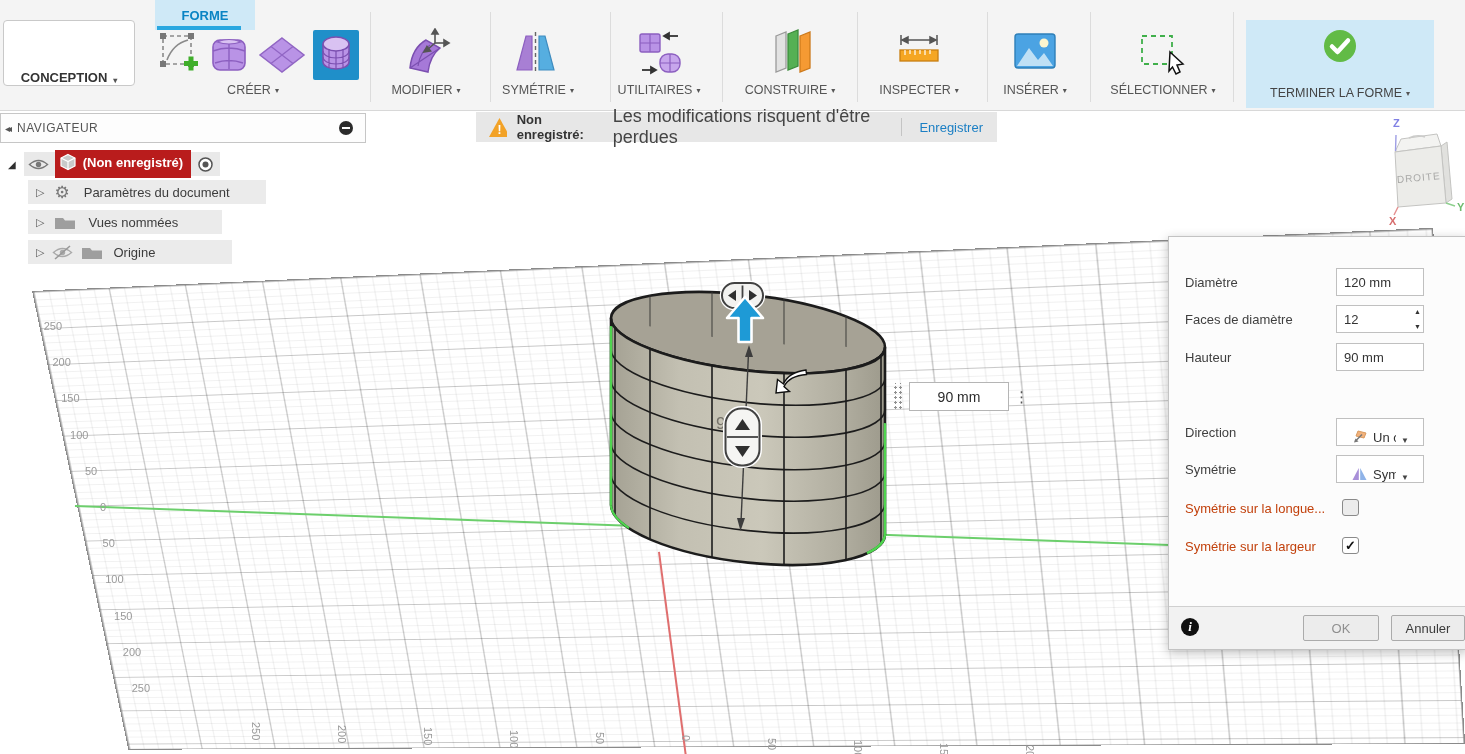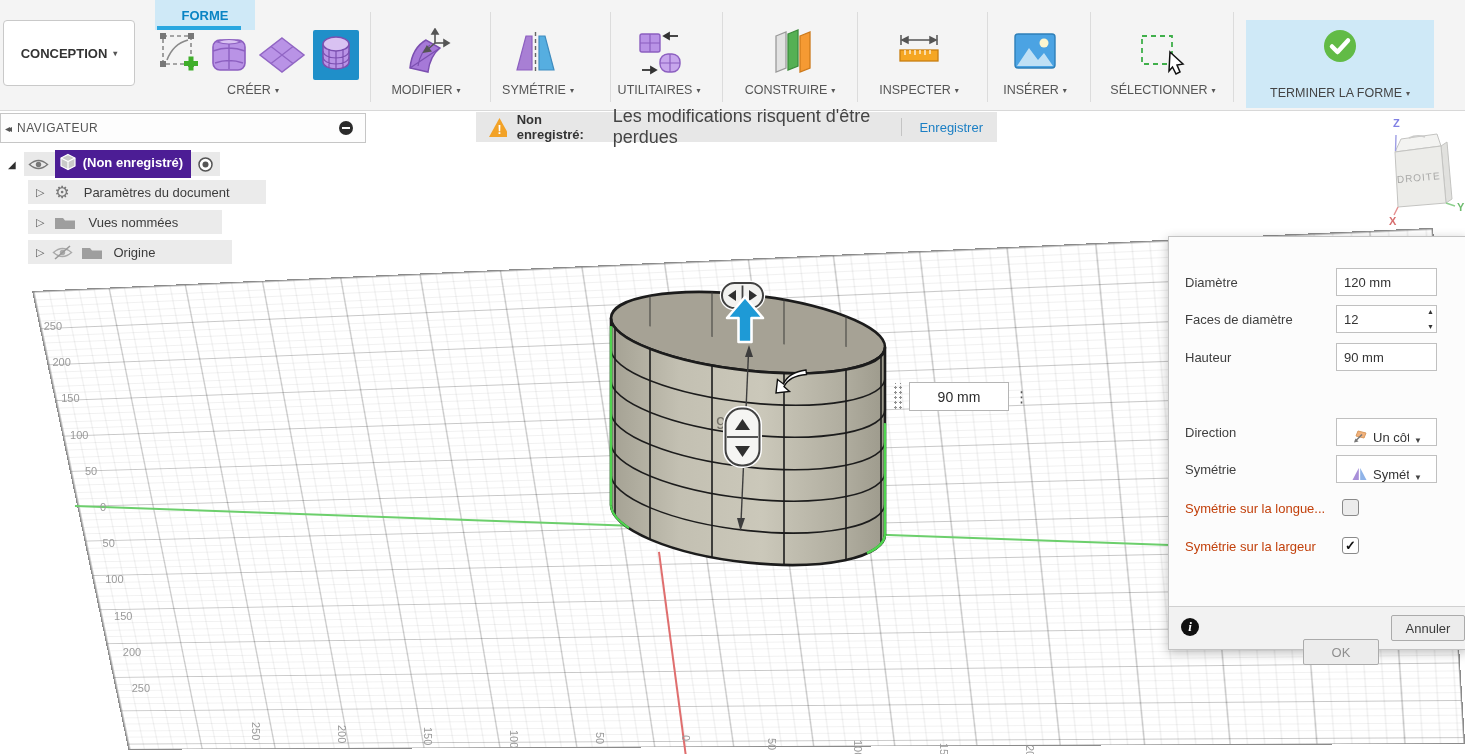--- a/index.html
+++ b/index.html
@@ -1,21 +1,21 @@
 <!DOCTYPE html>
 <html><head>
 <meta charset="utf-8">
 <style>
   html,body{margin:0;padding:0;width:1465px;height:754px;overflow:hidden;background:#fff;
     font-family:"Liberation Sans",sans-serif;-webkit-font-smoothing:antialiased;}
   .abs{position:absolute;}
   
   #ribbon{position:absolute;left:0;top:0;width:1465px;height:110px;background:#f4f4f4;border-bottom:1px solid #d8d8d8;z-index:20;}
   .workspace-btn{position:absolute;left:3px;top:20px;width:130px;height:64px;background:#fff;border:1px solid #c9c9c9;border-radius:4px;
-    display:flex;align-items:center;justify-content:center;gap:6px;font-size:13px;font-weight:bold;color:#333;cursor:pointer;}
+    display:flex;align-items:flex-end;justify-content:center;gap:6px;font-size:13px;font-weight:bold;color:#333;cursor:pointer;}
   .tab{position:absolute;left:155px;top:0;width:100px;height:30px;background:#cfe9f7;display:flex;align-items:center;justify-content:center;
     font-size:13px;font-weight:bold;color:#0a84c4;cursor:pointer;}
   .tab .tab-underline{position:absolute;left:2px;right:14px;bottom:0;height:4px;background:#2aa7e0;}
   .sep{position:absolute;top:12px;height:90px;width:1px;background:#dcdcdc;}
   .grp-label{position:absolute;top:82px;transform:translateX(-50%);display:flex;align-items:center;gap:4px;
     font-size:12.5px;color:#555;background:none;border:none;cursor:pointer;white-space:nowrap;font-family:inherit;}
   .caret{font-size:8px;color:#555;}
   .ric{position:absolute;cursor:pointer;}
   .active-chip{background:#1f8fc9;border-radius:2px;}
   .finish-block{position:absolute;left:1246px;top:20px;width:188px;height:88px;background:#cfe9f7;cursor:pointer;}
@@ -45,21 +45,21 @@
   #nav-header{position:absolute;left:0;top:113px;width:364px;height:28px;background:#fdfdfd;border:1px solid #c6c6c6;z-index:22;
     display:flex;align-items:center;}
   .nav-title{font-size:12px;color:#555;letter-spacing:0.5px;margin-left:8px;flex:1;}
   .collapse-ic{color:#555;font-size:10px;letter-spacing:-3px;margin-left:4px;cursor:pointer;}
   .circle-minus{width:14px;height:14px;border-radius:50%;background:#2b2b2b;position:relative;margin-right:12px;cursor:pointer;flex:none;}
   .circle-minus::after{content:"";position:absolute;left:3px;top:6px;width:8px;height:2px;background:#fff;}
   .tree-row{position:absolute;display:flex;align-items:center;z-index:22;font-size:13px;color:#3c3c3c;}
   .row-bg{background:#ebebeb;}
   .tri-exp{color:#2f2f2f;font-size:10px;margin-right:8px;cursor:pointer;}
   .tri-col{color:#555;font-size:11px;cursor:pointer;}
-  .root-chip{background:#4c1d95;height:24px;display:flex;align-items:center;padding:0 8px 4px 4px;gap:6px;}
+  .root-chip{background:#b91c1c;height:24px;display:flex;align-items:center;padding:0 8px 4px 4px;gap:6px;}
   .root-label{color:#fff;font-weight:bold;font-size:13px;}
   .radio-chip{height:24px;display:flex;align-items:center;padding:0 6px;background:#e9e9e9;}
   
   #warnbar{position:absolute;left:476px;top:112px;width:521px;height:30px;background:#e7e7e7;z-index:22;
     display:flex;align-items:center;gap:10px;}
   .warn-title{font-size:13px;font-weight:bold;color:#333;}
   .warn-msg{font-size:18px;color:#444;margin-left:8px;}
   .warn-divider{width:1px;height:18px;background:#c4c4c4;margin-left:12px;}
   .warn-action{font-size:13px;color:#1b7fc4;margin:0 14px 0 8px;cursor:pointer;text-decoration:none;}
   
@@ -68,42 +68,42 @@
   #dialog{position:absolute;left:1168px;top:236px;width:297px;height:412px;background:#fcfcfc;border:1px solid #c3c3c3;
     box-shadow:0 3px 10px rgba(0,0,0,0.25);z-index:30;}
   .dlg-header{position:absolute;left:0;top:0;right:0;height:26px;background:#f2f2f2;border-bottom:1px solid #d0d0d0;
     display:flex;align-items:center;cursor:move;}
   .dlg-header .circle-minus{width:13px;height:13px;margin:0 8px 0 10px;}
   .dlg-header .circle-minus::after{left:2.5px;top:5.5px;width:8px;}
   .dlg-title{font-size:12px;color:#4a4a4a;letter-spacing:0.4px;flex:1;}
   .dlg-arrow{color:#333;font-size:11px;margin-right:5px;cursor:pointer;}
   .drow{position:absolute;left:0;width:100%;height:28px;}
   .dlabel{position:absolute;left:16px;top:50%;transform:translateY(-50%);font-size:13px;color:#3f3f3f;white-space:nowrap;}
-  .dctl{position:absolute;left:167px;top:0;width:101px;height:28px;box-sizing:border-box;}
+  .dctl{position:absolute;left:167px;top:0;width:88px;height:28px;box-sizing:border-box;}
   .dinput{width:100%;height:100%;box-sizing:border-box;border:1px solid #c0c0c0;background:#fff;font-size:13px;color:#333;
     padding:0 4px 0 7px;font-family:inherit;}
   .spin{position:absolute;right:3px;top:2px;height:24px;display:flex;flex-direction:column;justify-content:space-between;align-items:center;}
   .spin span{font-size:7px;color:#333;cursor:pointer;line-height:9px;}
   .dselect{width:100%;height:100%;box-sizing:border-box;border:1px solid #c0c0c0;background:#fff;display:flex;align-items:flex-end;
     gap:5px;padding:0 14px;cursor:pointer;}
   .dselect .sel-text{font-size:13px;color:#333;flex:1;white-space:nowrap;overflow:hidden;}
   .dselect .caret{font-size:8px;color:#444;}
   .chk-row{position:absolute;left:0;width:100%;height:18px;}
   .chk-label{position:absolute;left:16px;top:50%;transform:translateY(-50%);font-size:13px;color:#c2410c;white-space:nowrap;}
   .checkbox{position:absolute;left:173px;top:0;width:15px;height:15px;border:1.5px solid #8a8a8a;border-radius:3px;background:#ececec;
     cursor:pointer;display:flex;align-items:center;justify-content:center;}
   .checkbox .tick{display:none;font-size:13px;font-weight:bold;color:#111;line-height:13px;}
   .checkbox.checked{background:#fff;}
   .checkbox.checked .tick{display:block;}
   .dlg-footer{position:absolute;left:0;right:0;bottom:0;height:42px;background:#f2f2f2;border-top:1px solid #d0d0d0;}
   .info-ic{position:absolute;left:12px;top:11px;width:18px;height:18px;border-radius:50%;background:#111;color:#fff;
     font-family:"Liberation Serif",serif;font-style:italic;font-weight:bold;font-size:13px;display:flex;align-items:center;justify-content:center;cursor:pointer;}
   .dlg-btn{position:absolute;top:8px;height:26px;background:#ececec;border:1px solid #ababab;border-radius:2px;font-size:13px;
     font-family:inherit;cursor:pointer;}
-  #ok-btn{left:134px;width:76px;color:#8f8f8f;margin-top:24px;}
+  #ok-btn{left:134px;width:76px;color:#8f8f8f;}
   #cancel-btn{left:222px;width:74px;color:#3c3c3c;}
 </style>
 </head>
 <body>
 
 <div id="stage">
   <div class="grid-plane"></div>
   <div class="axis-green"></div>
   <div class="axis-red"></div>
   <div id="axis-labels">

